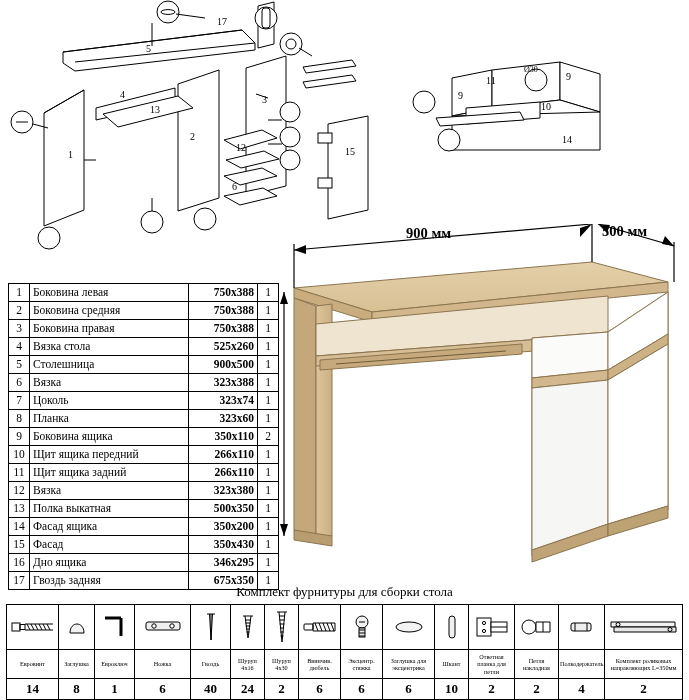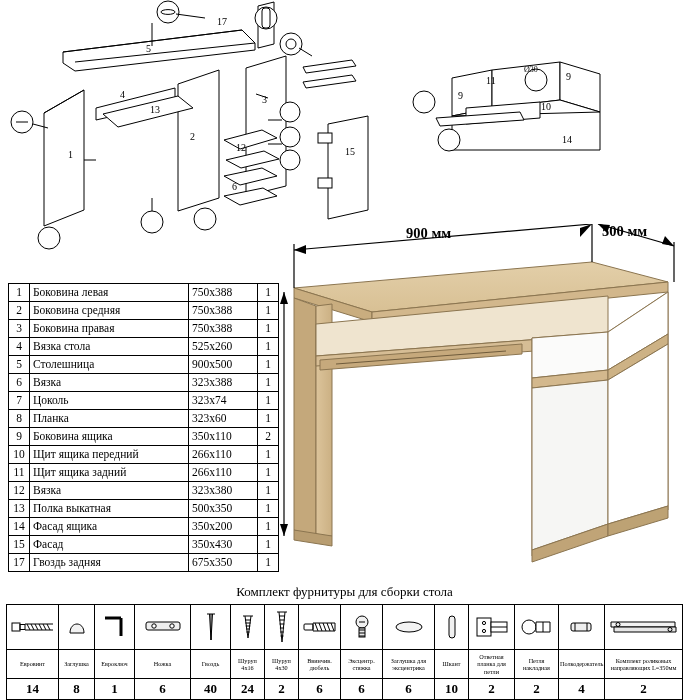--- a/index.html
+++ b/index.html
@@ -48,22 +48,22 @@
     width: 14px;
     text-align: center;
   }
   .parts-table td.name {
     width: 152px;
     text-align: left;
     white-space: nowrap;
   }
   .parts-table td.dim {
     width: 62px;
-    text-align: left;
-    font-weight: normal;
+    text-align: right;
+    font-weight: bold;
     white-space: nowrap;
     margin-left: 44px;
   }
   .parts-table td.qty {
     width: 14px;
     text-align: center;
   }
 
   
   .desk {
@@ -316,20 +316,26 @@
         <td class="dim">350х200</td>
         <td class="qty">1</td>
       </tr>
       <tr>
         <td class="num">15</td>
         <td class="name">Фасад</td>
         <td class="dim">350х430</td>
         <td class="qty">1</td>
       </tr>
       <tr>
+        <td class="num">16</td>
+        <td class="name">Дно ящика</td>
+        <td class="dim">346х295</td>
+        <td class="qty">1</td>
+      </tr>
+      <tr>
         <td class="num">17</td>
         <td class="name">Гвоздь задняя</td>
         <td class="dim">675х350</td>
         <td class="qty">1</td>
       </tr>
     </tbody>
   </table>
 
   <div class="desk">
     <svg width="410" height="360" viewBox="0 0 410 360">

